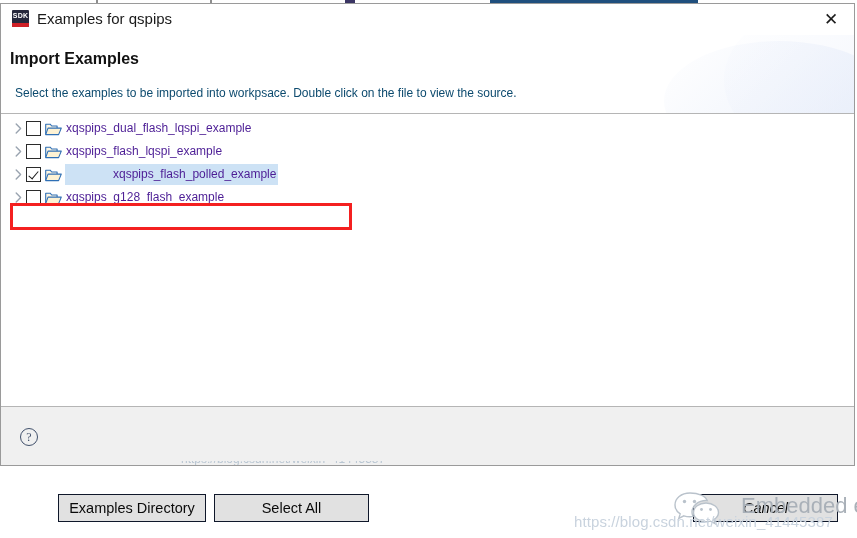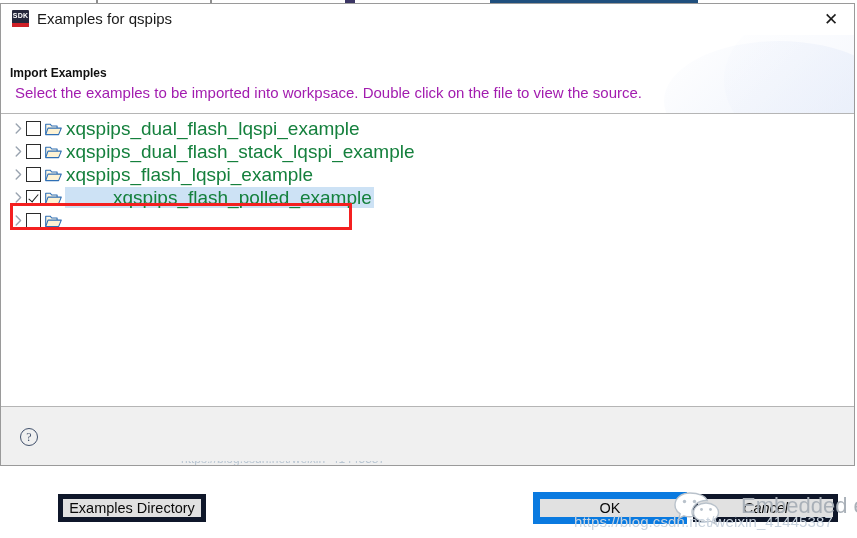--- a/index.html
+++ b/index.html
@@ -129,32 +129,32 @@
     top: -30px;
     width: 200px;
     height: 150px;
     border-radius: 50%;
     background: linear-gradient(135deg, rgba(248,250,253,0.0) 0%, rgba(235,240,251,0.7) 100%);
     pointer-events: none;
   }
   #header-title {
     position: absolute;
     left: 9px;
-    top: 28px;
-    font-size: 12px;
+    top: 14px;
+    font-size: 16px;
     font-weight: bold;
     color: #111111;
     line-height: 20px;
   }
   #header-desc {
     position: absolute;
     left: 14px;
     top: 48px;
-    font-size: 15px;
-    color: #a21caf;
+    font-size: 12px;
+    color: #0c4a6e;
     line-height: 20px;
     white-space: nowrap;
   }
 
   
   #tree-area {
     position: relative;
     flex: 1 1 auto;
     background: #ffffff;
     overflow: hidden;
@@ -208,22 +208,22 @@
   .folder-icon {
     flex: 0 0 17px;
     width: 17px;
     height: 14px;
     margin-right: 3px;
     display: flex;
     align-items: center;
   }
   .folder-icon svg { display: block; }
   .tree-label {
-    font-size: 19px;
-    color: #15803d;
+    font-size: 12px;
+    color: #4c1d95;
     line-height: 19px;
     white-space: nowrap;
     padding: 1px 2px 1px 1px;
   }
   .tree-row.selected .tree-label {
     background: #cde2f5;
     padding-left: 48px;
   }
 
   
@@ -264,21 +264,21 @@
     font-size: 12px;
     color: #41506b;
     line-height: 12px;
     font-family: "Liberation Serif", serif;
   }
   .dlg-button {
     position: absolute;
     top: 490px;
     height: 28px;
     background: #e1e1e1;
-    border: 5px solid #0f172a;
+    border: 1px solid #0f172a;
     box-sizing: border-box;
     display: flex;
     align-items: center;
     justify-content: center;
     font-size: 14.5px;
     color: #0a0a0a;
     cursor: pointer;
     white-space: nowrap;
   }
   #btn-examples-directory { left: 57px;  width: 148px; }
@@ -394,35 +394,20 @@
               <path d="M1.2 1 L5.6 5.5 L1.2 10" fill="none" stroke="#9aa4b0" stroke-width="1.4" stroke-linecap="round" stroke-linejoin="round"></path>
             </svg>
           </div>
           <div class="tree-check"></div>
           <div class="folder-icon">
             <svg width="17" height="14" viewBox="0 0 17 14">
               <path d="M0.7 12.4 L0.7 2.2 L5.2 2.2 L6.7 4.0 L12.1 4.0 L12.1 6.0" fill="#fdf6e3" stroke="#2f6fb5" stroke-width="1.1" stroke-linejoin="round"></path>
               <path d="M3.0 6.1 L16.3 6.1 L13.6 12.6 L0.7 12.6 Z" fill="#fdf2d4" stroke="#2f6fb5" stroke-width="1.1" stroke-linejoin="round"></path>
             </svg>
           </div>
-          <div class="tree-label">xqspips_dual_flash_stack_lqspi_example</div>
-        </div>
-        <div class="tree-row">
-          <div class="twisty">
-            <svg width="7" height="11" viewBox="0 0 7 11">
-              <path d="M1.2 1 L5.6 5.5 L1.2 10" fill="none" stroke="#9aa4b0" stroke-width="1.4" stroke-linecap="round" stroke-linejoin="round"></path>
-            </svg>
-          </div>
-          <div class="tree-check"></div>
-          <div class="folder-icon">
-            <svg width="17" height="14" viewBox="0 0 17 14">
-              <path d="M0.7 12.4 L0.7 2.2 L5.2 2.2 L6.7 4.0 L12.1 4.0 L12.1 6.0" fill="#fdf6e3" stroke="#2f6fb5" stroke-width="1.1" stroke-linejoin="round"></path>
-              <path d="M3.0 6.1 L16.3 6.1 L13.6 12.6 L0.7 12.6 Z" fill="#fdf2d4" stroke="#2f6fb5" stroke-width="1.1" stroke-linejoin="round"></path>
-            </svg>
-          </div>
           <div class="tree-label">xqspips_flash_lqspi_example</div>
         </div>
         <div class="tree-row selected">
           <div class="twisty">
             <svg width="7" height="11" viewBox="0 0 7 11">
               <path d="M1.2 1 L5.6 5.5 L1.2 10" fill="none" stroke="#9aa4b0" stroke-width="1.4" stroke-linecap="round" stroke-linejoin="round"></path>
             </svg>
           </div>
           <div class="tree-check checked"></div>
           <div class="folder-icon">
@@ -439,33 +424,34 @@
               <path d="M1.2 1 L5.6 5.5 L1.2 10" fill="none" stroke="#9aa4b0" stroke-width="1.4" stroke-linecap="round" stroke-linejoin="round"></path>
             </svg>
           </div>
           <div class="tree-check"></div>
           <div class="folder-icon">
             <svg width="17" height="14" viewBox="0 0 17 14">
               <path d="M0.7 12.4 L0.7 2.2 L5.2 2.2 L6.7 4.0 L12.1 4.0 L12.1 6.0" fill="#fdf6e3" stroke="#2f6fb5" stroke-width="1.1" stroke-linejoin="round"></path>
               <path d="M3.0 6.1 L16.3 6.1 L13.6 12.6 L0.7 12.6 Z" fill="#fdf2d4" stroke="#2f6fb5" stroke-width="1.1" stroke-linejoin="round"></path>
             </svg>
           </div>
+          <div class="tree-label">xqspips_g128_flash_example</div>
         </div>
       </div>
     <div id="annotation-box" style="border-color: rgb(244, 32, 32);"></div>
   </div>
 
   <div id="button-bar">
     <div id="help-icon">
       <span>?</span>
     </div>
   </div>
 
   <div class="dlg-button" id="btn-examples-directory">Examples Directory</div>
-  <div class="dlg-button" id="btn-ok">OK</div>
+  <div class="dlg-button" id="btn-select-all">Select All</div>
   <div class="dlg-button" id="btn-cancel">Cancel</div>
 
   <div id="wm-wechat">
     <svg width="50" height="40" viewBox="0 0 50 40">
       <g fill="#ffffff" stroke="#b9c2cb" stroke-width="1.4">
         <path d="M18 6 C9 6 3 11.5 3 18 C3 21.6 5 24.8 8.2 26.9 L6.8 31.4 L11.9 28.8 C13.8 29.4 15.8 29.7 18 29.7 C19 29.7 20 29.6 21 29.4 C20.3 28 20 26.5 20 25 C20 18.6 26.3 13.5 34 13.5 C34.4 13.5 34.8 13.5 35.2 13.6 C33.7 9.2 26.7 6 18 6 Z"></path>
         <path d="M34 16 C27 16 21.5 20.2 21.5 25.4 C21.5 30.6 27 34.8 34 34.8 C35.6 34.8 37.1 34.6 38.5 34.2 L43 36.5 L41.8 32.6 C44.5 30.9 46.5 28.3 46.5 25.4 C46.5 20.2 41 16 34 16 Z"></path>
       </g>
       <circle cx="12.5" cy="14.5" r="1.7" fill="#b9c2cb"></circle>
       <circle cx="22.5" cy="14.5" r="1.7" fill="#b9c2cb"></circle>

